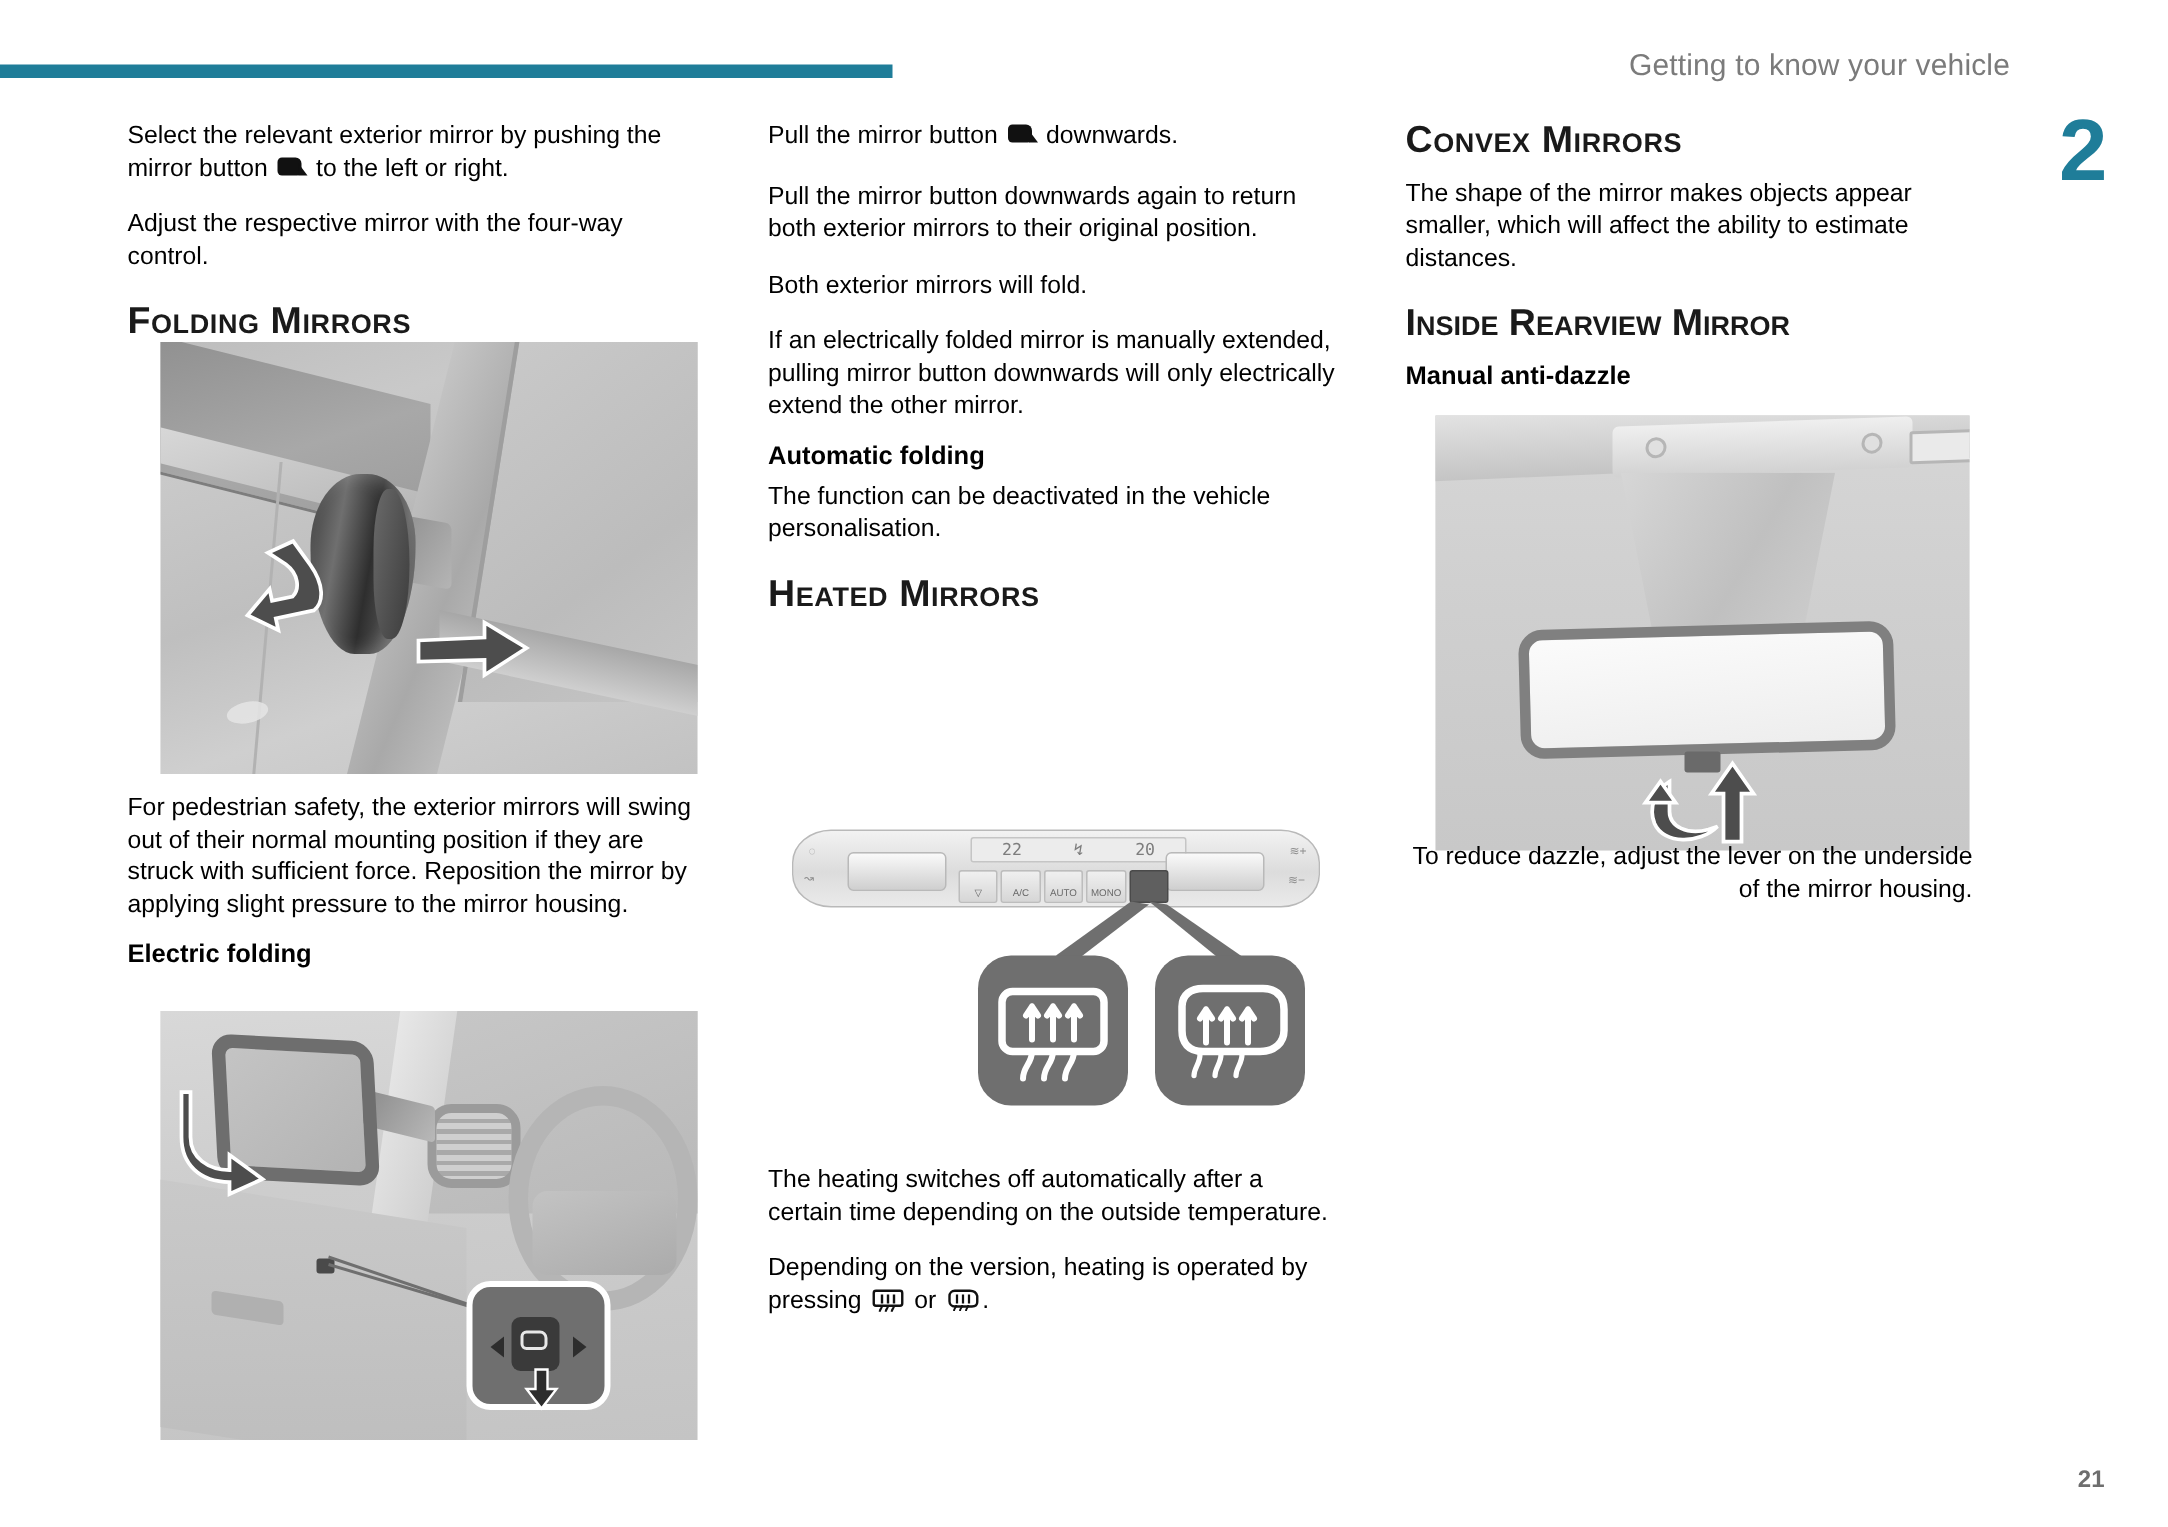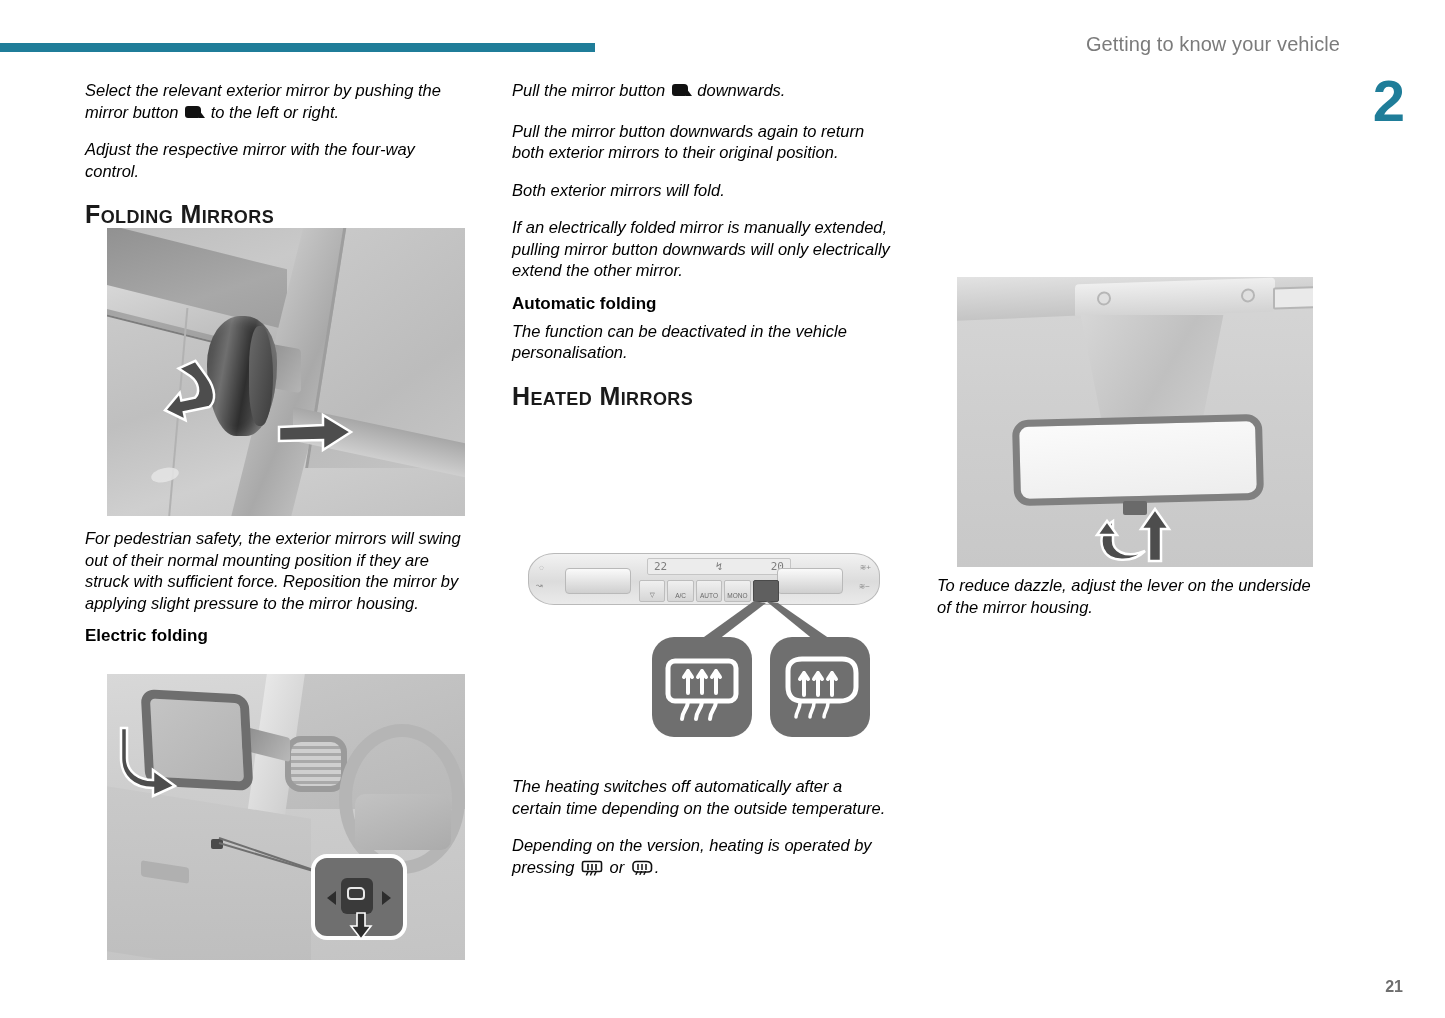--- a/index.html
+++ b/index.html
@@ -34,21 +34,20 @@
   
   .col { position:absolute; top:80px; width:383px; }
   .col-1 { left:85px; }
   .col-2 { left:512px; }
   .col-3 { left:937px; width:378px; }
 
   
   p.body {
     font-size:16.5px; line-height:21.5px; color:#000;
     margin:0 0 0 0;
-    font-style:italic;
   }
   p.body + p.body { margin-top:16px; }
   .gap { height:19px; }
   .gap-sm { height:12px; }
 
   h2.section {
     font-size:25px; font-weight:bold; color:#1a1a1a;
     font-variant: small-caps;
     letter-spacing:.4px;
     margin:0;
@@ -283,21 +282,21 @@
   .climate-panel {
     position:absolute; left:16px; top:8px; width:352px; height:52px;
     background:linear-gradient(180deg,#f2f2f2,#dcdcdc 55%,#eaeaea);
     border:1.5px solid #b9b9b9;
     border-radius:26px / 22px;
   }
   .cp-display {
     position:absolute; left:118px; top:4px; width:144px; height:17px;
     background:#ececec; border:1px solid #c5c5c5; border-radius:2px;
     display:flex; align-items:center; justify-content:space-between;
-    padding:0 6px;
+    padding:0 20px;
     font-family:"DejaVu Sans Mono", monospace; font-size:11px; color:#7d7d7d;
   }
   .cp-slider {
     position:absolute; top:14px; width:66px; height:26px;
     background:linear-gradient(180deg,#fafafa,#cfcfcf);
     border:1px solid #b9b9b9; border-radius:4px;
   }
   .cp-slider.l { left:36px; }
   .cp-slider.r { right:36px; }
   .cp-buttons {
@@ -508,20 +507,29 @@
         <svg width="22" height="16" viewBox="0 0 22 16">
           <path d="M2 5 c0 -2 1.5 -3.5 3.5 -3.5 l10 0 c2.5 0 4.5 1.5 5 3.5 l0 4
                    c0 2 -1.5 3 -3.5 3 l-11.5 0 c-2 0 -3.5 -1.5 -3.5 -3.5 Z" fill="none" stroke="#111" stroke-width="1.6"></path>
           <path d="M7 10 L7 4 M11 10 L11 4 M15 10 L15 4" stroke="#111" stroke-width="1.5"></path>
           <path d="M6.5 11 c0 2 -1.5 2 -1.5 4 M10.5 11 c0 2 -1.5 2 -1.5 4 M14.5 11 c0 2 -1.5 2 -1.5 4" stroke="#111" stroke-width="1.3" fill="none"></path>
         </svg>
       </span><span>.</span>
     </p>
   </div>
 
+  <div class="col col-3">
+    <h2 class="section">Convex Mirrors</h2>
+    <div style="height:11px"></div>
+    <p class="body">The shape of the mirror makes objects appear smaller, which will affect the ability to estimate distances.</p>
+    <div class="gap"></div>
+    <h2 class="section tight">Inside Rearview Mirror</h2>
+    <div style="height:11px"></div>
+    <h3 class="sub">Manual anti-dazzle</h3>
+  </div>
 
   <div class="figure fig-rearview">
     <div class="rv-bg"></div>
     <div class="rv-headliner"></div>
     <div class="rv-console">
       <div class="rv-console-btn" style="left:22px; top:8px;"></div>
       <div class="rv-console-panel"></div>
       <div class="rv-console-btn" style="left:166px; top:10px;"></div>
     </div>
     <div class="rv-stem"></div>
@@ -530,17 +538,17 @@
     <div class="rv-arrow-group">
       <svg width="80" height="58" viewBox="0 0 80 58">
         <path d="M52 56 L52 24 L44 24 L58 4 L72 24 L64 24 L64 56 Z" fill="#4d4d4d" stroke="#ffffff" stroke-width="2.5"></path>
         <path d="M14 14 L14 34 C14 44 26 50 40 46 L46 44
                  C34 56 10 56 4 42 C0 32 4 20 14 14 Z" fill="#4d4d4d" stroke="#ffffff" stroke-width="2.5" transform="translate(2,2)"></path>
         <path d="M2 20 L22 20 L12 6 Z" fill="#4d4d4d" stroke="#ffffff" stroke-width="2.5" transform="translate(-2,10)"></path>
       </svg>
     </div>
   </div>
 
-  <div style="position:absolute; left:937px; top:575px; width:378px;">
+  <div style="position:absolute; left:937px; top:561px; width:378px;text-align:right;">
     <p class="body">To reduce dazzle, adjust the lever on the underside of the mirror housing.</p>
   </div>
 
 </div>
 
 </body></html>

